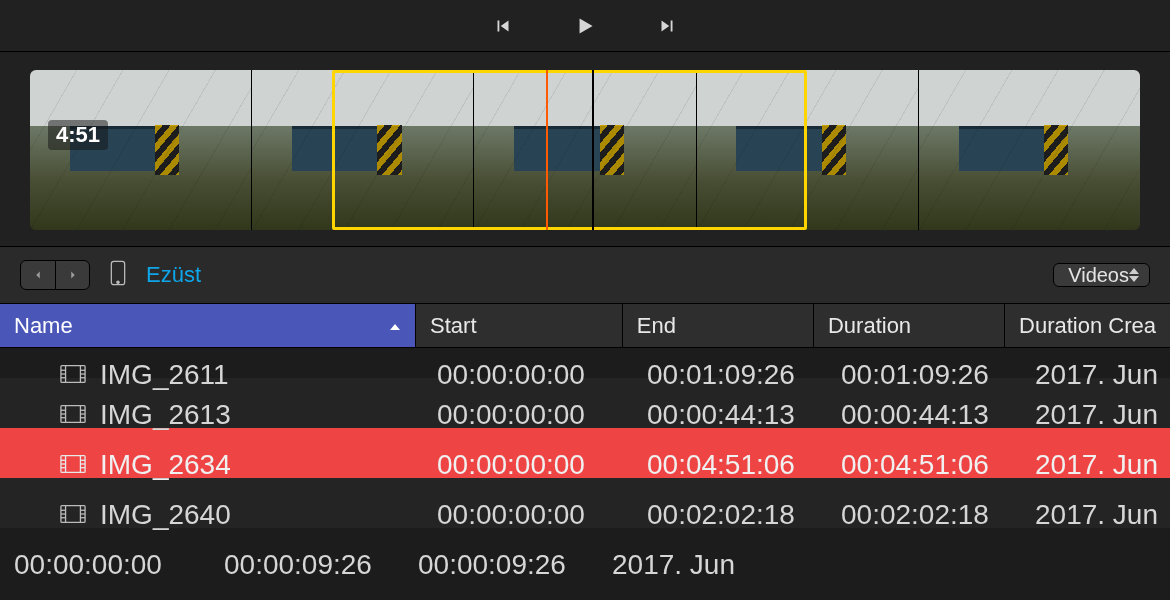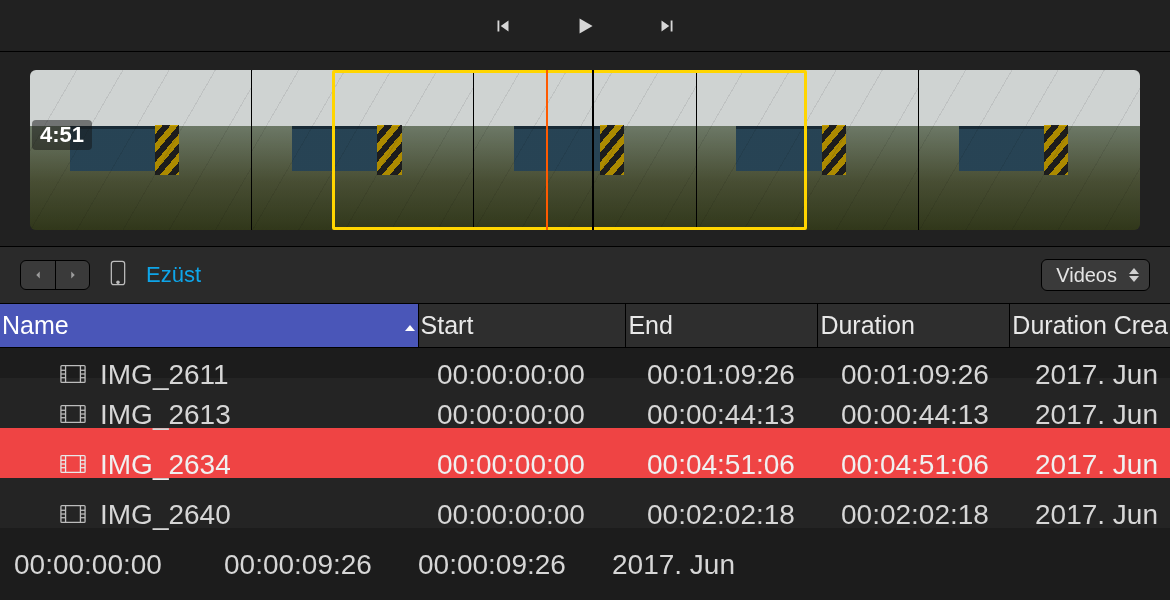--- a/index.html
+++ b/index.html
@@ -80,21 +80,21 @@
     right: -18%;
     top: -10%;
     width: 26%;
     height: 120%;
     background: repeating-linear-gradient(130deg, #caa200 0 6px, #222 6px 12px);
   }
   .frame-sep { width: 1px; background: #000; flex: 0 0 1px; }
 
   .clip-duration-badge {
     position: absolute;
-    left: 32px;
+    left: 48px;
     top: 68px;
     background: rgba(20,20,20,0.5);
     color: #fff;
     font-size: 22px;
     font-weight: 600;
     padding: 2px 8px;
     border-radius: 4px;
   }
 
   .selection-rect {
@@ -157,25 +157,25 @@
   .device-label {
     font-size: 22px;
     color: #0ea5e9;
   }
 
   .spacer { flex: 1; }
 
   .filter-select {
     display: flex;
     align-items: center;
-    gap: 12px;
+    gap: 0;
     background: #3a3a3a;
     border: 1px solid #000;
     border-radius: 6px;
-    height: 32px;
+    height: 24px;
     padding: 0 10px 0 14px;
     cursor: pointer;
   }
   .filter-select span {
     font-size: 20px;
     color: #e4e4e4;
   }
   .stepper {
     display: flex;
     flex-direction: column;
@@ -187,22 +187,22 @@
   .table-header {
     height: 44px;
     width: 100%;
     display: flex;
     background: #2e2e2e;
     border-bottom: 1px solid #000;
   }
   .th {
     display: flex;
     align-items: center;
-    padding: 0 2px;
-    font-size: 25px;
+    padding: 0 14px;
+    font-size: 22px;
     color: #e8e8e8;
     border-right: 1px solid #000;
     position: relative;
     cursor: pointer;
     white-space: nowrap;
   }
   .th.sorted {
     background: #4a56b8;
     color: #fff;
   }

